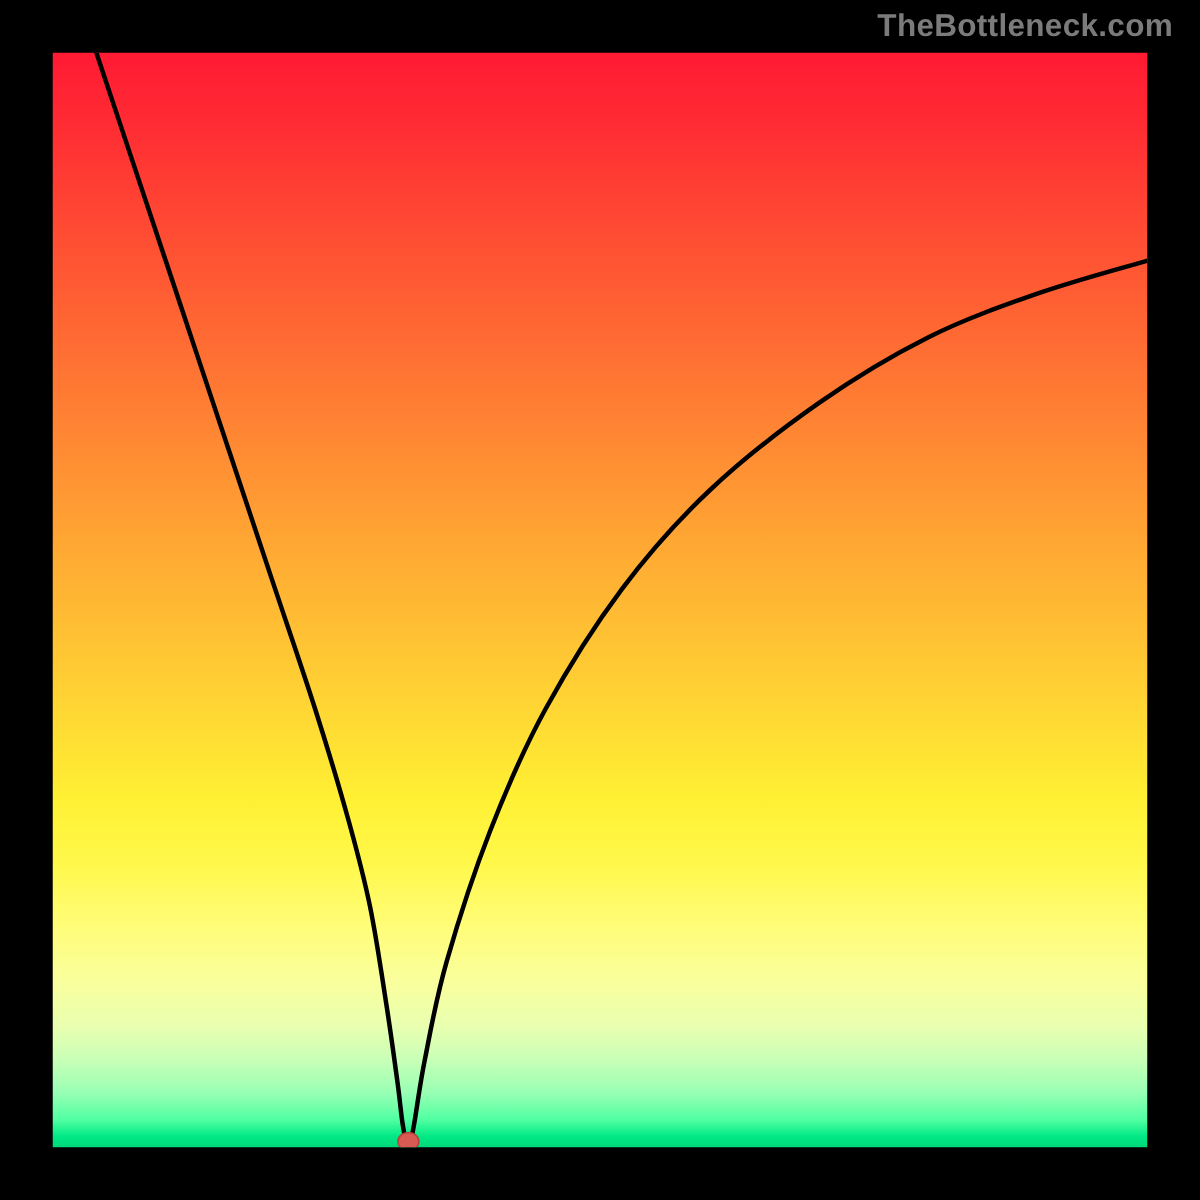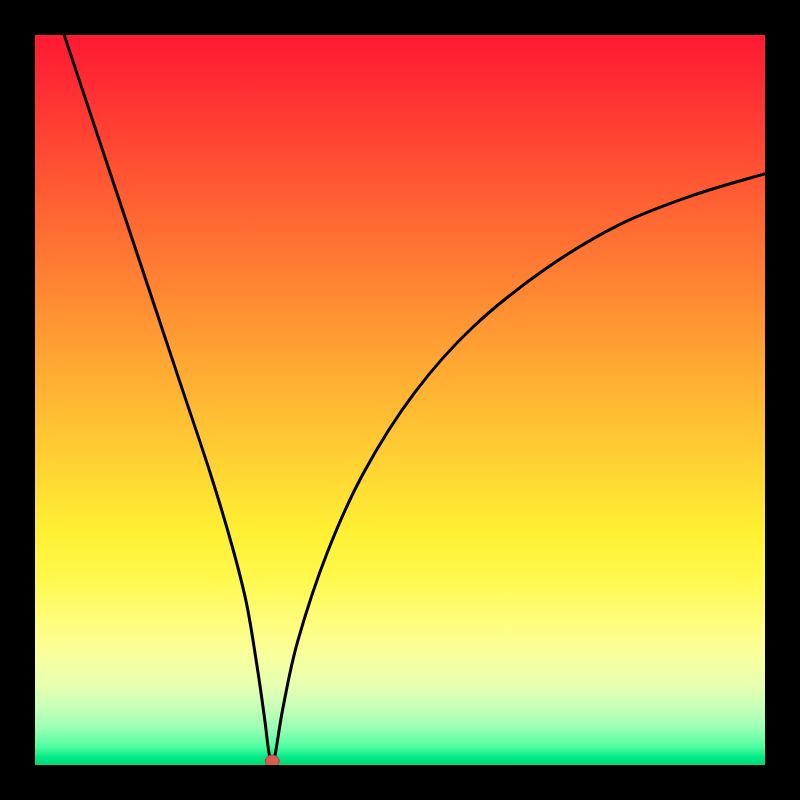--- a/index.html
+++ b/index.html
@@ -71,13 +71,14 @@
 
   <div class="plot">
     <div class="gradient"></div>
 
     <svg class="curve-svg" viewBox="0 0 730 730" preserveAspectRatio="none">
       <path id="bottleneck-path" fill="none" stroke="#000000" stroke-width="3" stroke-linejoin="round" d="M 21.9 -21.899999999999977 C 24.333333333333332 -14.599999999999984, 30.416666666666668 3.6499999999999773, 36.5 21.899999999999977 C 42.583333333333336 40.14999999999998, 49.88333333333333 62.05000000000001, 58.4 87.60000000000002 C 66.91666666666666 113.15000000000003, 77.86666666666666 146.00000000000006, 87.6 175.20000000000005 C 97.33333333333333 204.40000000000003, 107.06666666666666 233.60000000000002, 116.8 262.8 C 126.53333333333333 292, 136.26666666666668 321.2, 146 350.4 C 155.73333333333332 379.59999999999997, 166.6833333333333 411.23333333333335, 175.2 438 C 183.71666666666667 464.76666666666665, 191.01666666666668 489.1, 197.10000000000002 511 C 203.18333333333337 532.9, 207.44166666666666 548.7166666666667, 211.7 569.4 C 215.95833333333331 590.0833333333333, 219.60833333333335 615.6333333333333, 222.65 635.1 C 225.69166666666666 654.5666666666667, 228.125 672.8166666666667, 229.95 686.2 C 231.77499999999998 699.5833333333334, 232.38333333333333 708.1, 233.6 715.4 C 234.81666666666666 722.6999999999999, 236.03333333333333 730, 237.25 730 C 238.46666666666667 730, 239.075 725.1333333333333, 240.9 715.4 C 242.72500000000002 705.6666666666666, 244.55 689.85, 248.20000000000002 671.6 C 251.85000000000002 653.35, 255.5 631.45, 262.8 605.9 C 270.1 580.3499999999999, 281.05 546.2833333333333, 292 518.3 C 302.95 490.3166666666666, 313.9 464.76666666666665, 328.5 438 C 343.1 411.23333333333335, 361.35 382.0333333333333, 379.6 357.7 C 397.85 333.3666666666667, 416.1 312.68333333333334, 438 292 C 459.9 271.31666666666666, 486.66666666666663 250.6333333333333, 510.99999999999994 233.59999999999997 C 535.3333333333333 216.56666666666663, 559.6666666666666 201.9666666666666, 584 189.79999999999995 C 608.3333333333334 177.6333333333333, 632.6666666666666 169.1166666666667, 657 160.60000000000002 C 681.3333333333334 152.08333333333334, 717.8333333333334 142.34999999999994, 730 138.69999999999993"></path>
       <ellipse id="min-marker" rx="7" ry="6" fill="#d85a52" stroke="#b84038" stroke-width="1" cx="237.25" cy="726"></ellipse>
     </svg>
   </div>
 
+  <div class="watermark">TheBottleneck.com</div>
 </div>
 
 </body></html>

